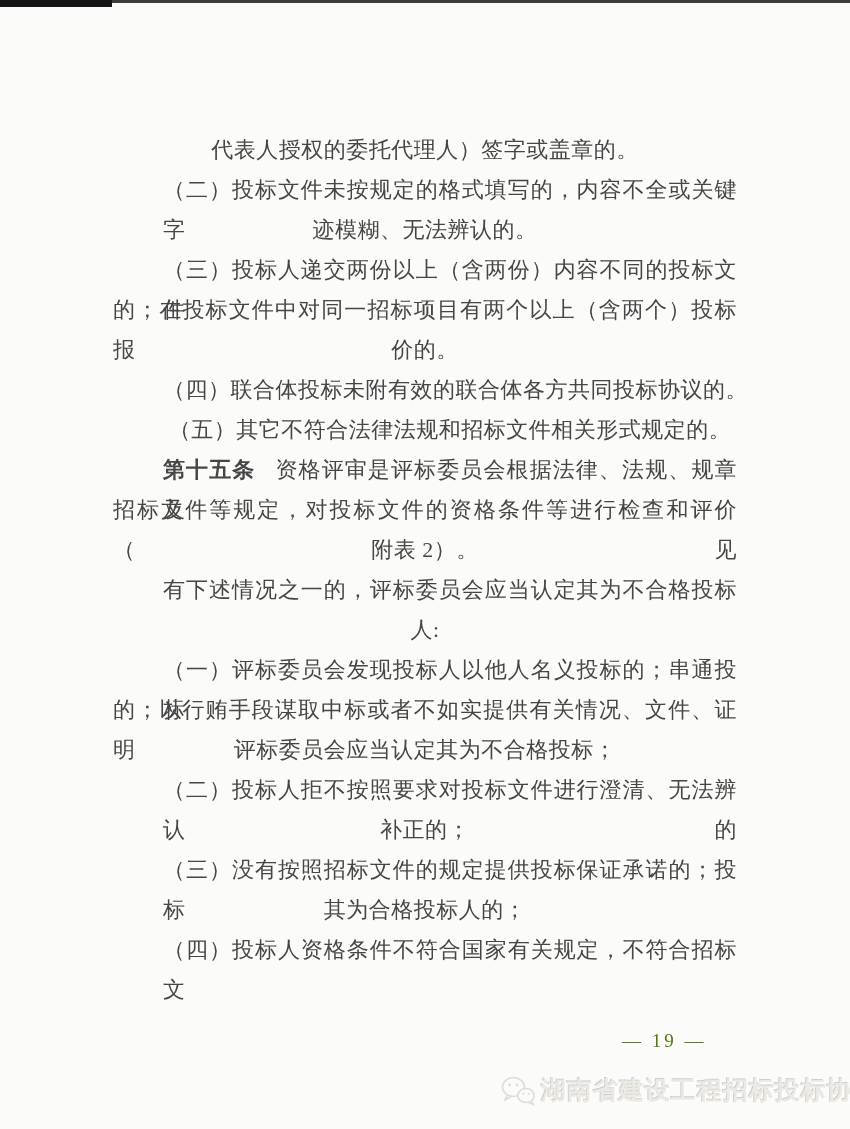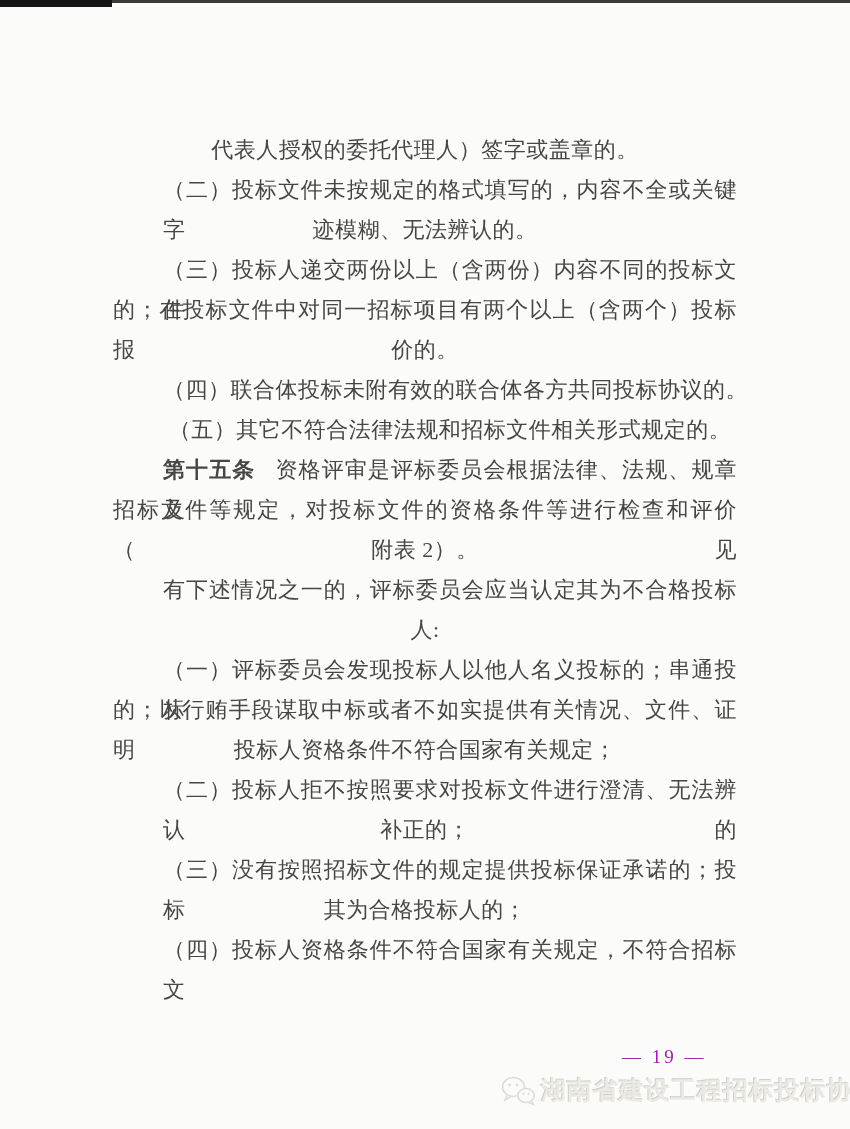--- a/index.html
+++ b/index.html
@@ -41,23 +41,22 @@
     text-align-last: justify;
   }
   .ind { padding-left: 50px; }
   .b { font-weight: bold; margin-right: 20px; }
   
   .pagenum {
     position: absolute;
     top: 1030px; left: 622px;
     font-size: 19px;
     letter-spacing: 3px;
-    color: #a21caf;
+    color: #4d7c0f;
     white-space: nowrap;
-    margin-top: 16px;
   }
   
   .footer-wm {
     position: absolute;
     left: 500px; top: 1074px;
     display: flex;
     align-items: center;
     gap: 5px;
   }
   .wm-logo { width: 36px; height: 32px; flex: 0 0 auto; }
@@ -85,21 +84,21 @@
   <div class="ln">价的。</div>
   <div class="ln ind">（四）联合体投标未附有效的联合体各方共同投标协议的。</div>
   <div class="ln ind">（五）其它不符合法律法规和招标文件相关形式规定的。</div>
   <div class="ln ind fill"><span class="b">第十五条</span><span>资格评审是评标委员会根据法律、法规、规章及</span></div>
   <div class="ln fill">招标文件等规定，对投标文件的资格条件等进行检查和评价（见</div>
   <div class="ln">附表 2）。</div>
   <div class="ln ind fill">有下述情况之一的，评标委员会应当认定其为不合格投标</div>
   <div class="ln">人:</div>
   <div class="ln ind fill">（一）评标委员会发现投标人以他人名义投标的；串通投标</div>
   <div class="ln fill">的；以行贿手段谋取中标或者不如实提供有关情况、文件、证明</div>
-  <div class="ln">投标人资格条件不符合国家有关规定；</div>
+  <div class="ln">评标委员会应当认定其为不合格投标；</div>
   <div class="ln ind fill">（二）投标人拒不按照要求对投标文件进行澄清、无法辨认的</div>
   <div class="ln">补正的；</div>
   <div class="ln ind fill">（三）没有按照招标文件的规定提供投标保证承诺的；投标</div>
   <div class="ln">其为合格投标人的；</div>
   <div class="ln ind fill">（四）投标人资格条件不符合国家有关规定，不符合招标文</div>
 </div>
 
 <div class="pagenum">— 19 —</div>
 
 <div class="footer-wm">

